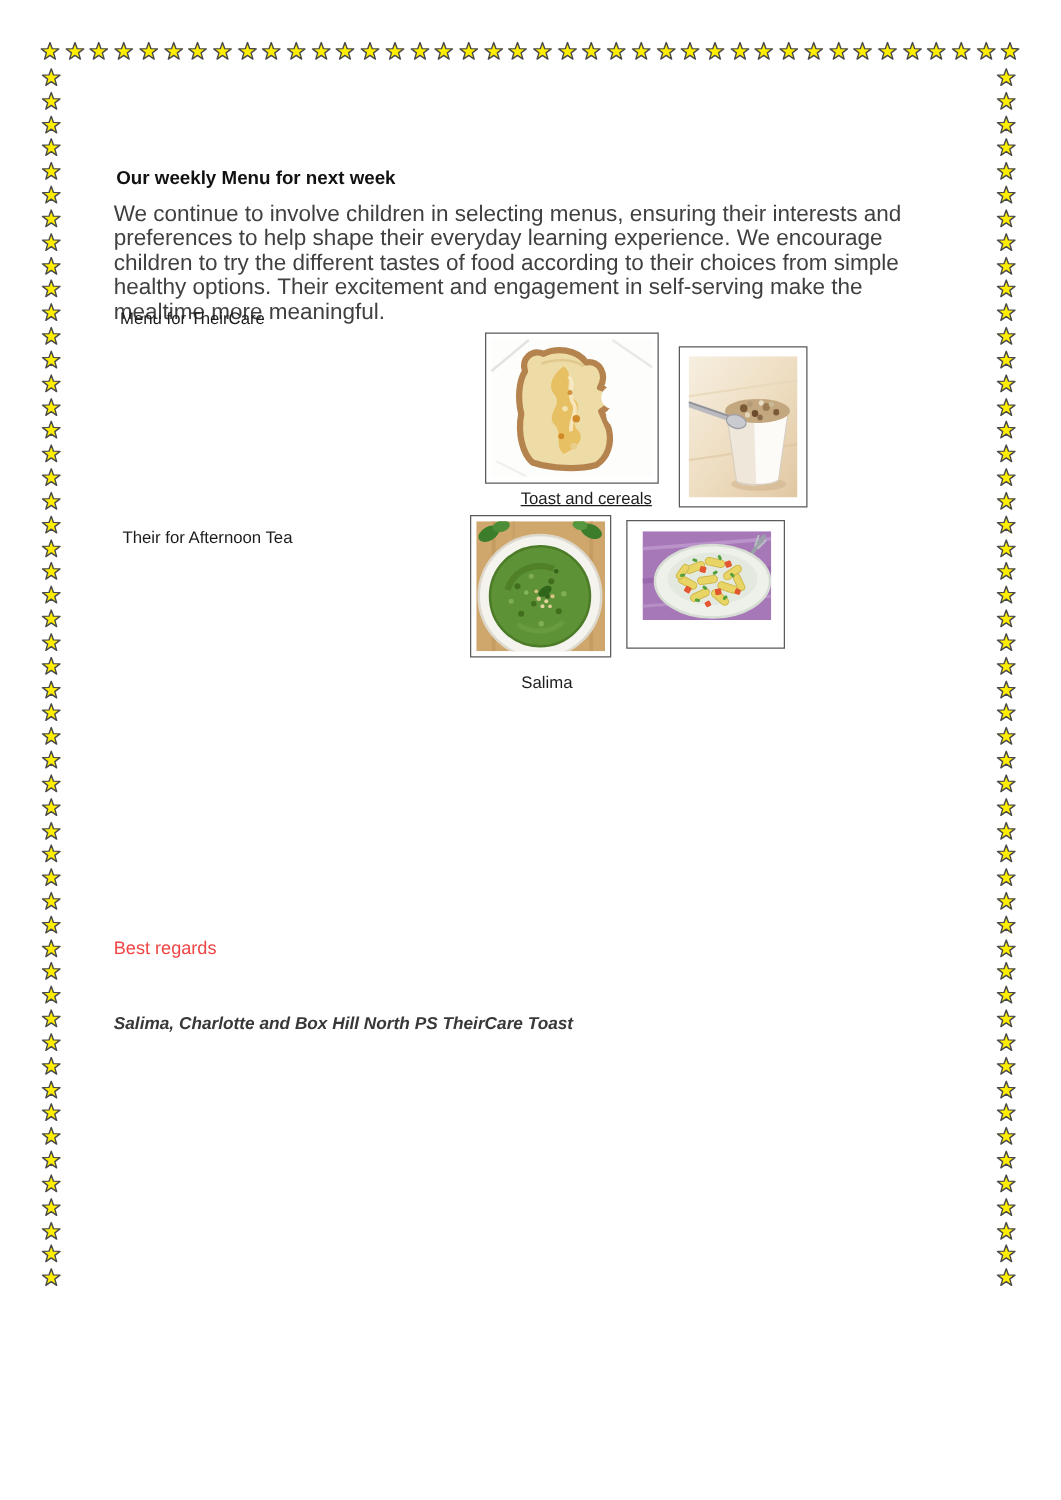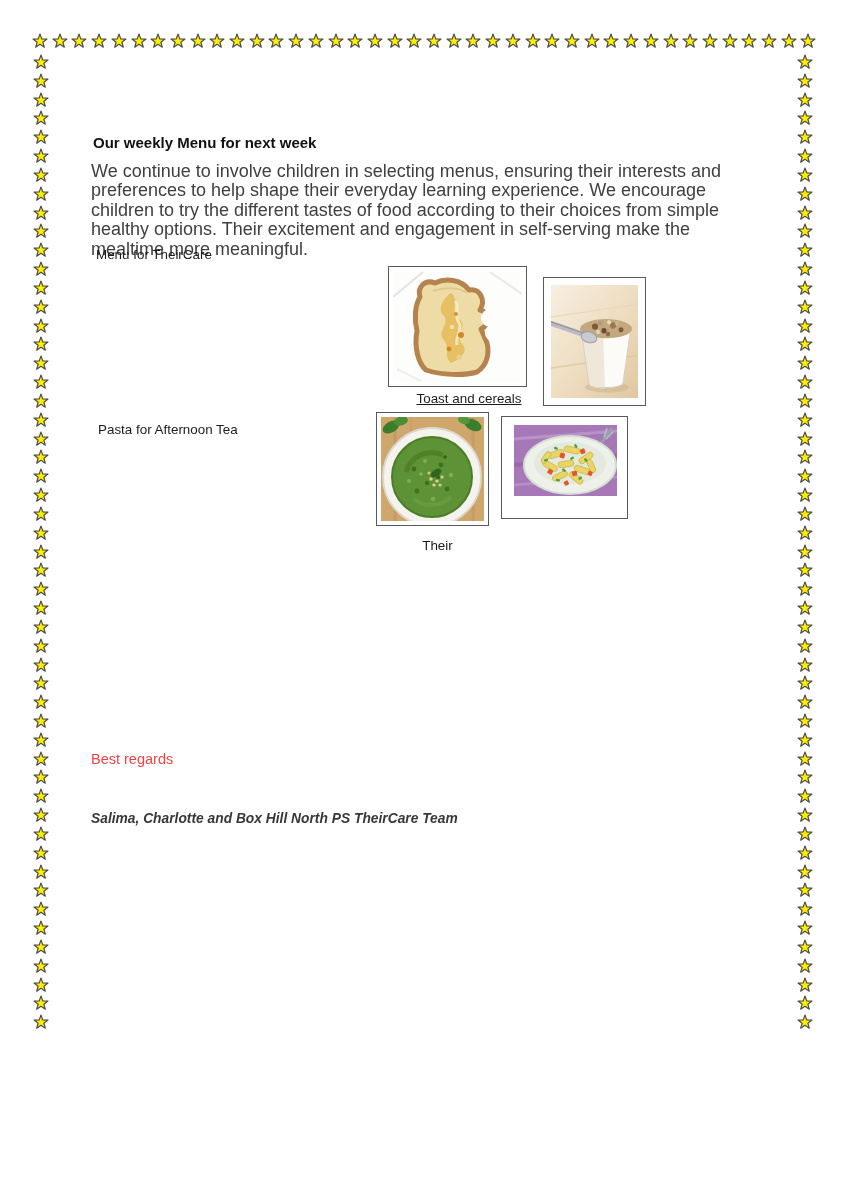--- a/index.html
+++ b/index.html
@@ -712,21 +712,21 @@
       <circle cx="57" cy="46" r="2.2" fill="#8a6a4a"></circle>
 
       <path d="M0,36 L34,47" stroke="#babac0" stroke-width="4.5" stroke-linecap="round"></path>
       <path d="M0,34.5 L34,45.5" stroke="#8f8f96" stroke-width="1.2"></path>
       <ellipse cx="38" cy="49" rx="8" ry="5" fill="#cacad1" stroke="#9e9ea4" stroke-width="1" transform="rotate(14 38 49)"></ellipse>
     </svg>
   </div>
 
   <div class="caption cap-breakfast">Toast and cereals</div>
 
-  <div class="section-label label-afternoon">Pasta for Afternoon Tea</div>
+  <div class="section-label label-afternoon">Their for Afternoon Tea</div>
 
   <div class="figure fig-pesto">
     <svg viewBox="0 0 103 104" preserveAspectRatio="none">
       <rect x="0" y="0" width="103" height="104" fill="#cfa76c"></rect>
       <path d="M14,0 L14,104" stroke="#bc935a" stroke-width="3" opacity="0.6"></path>
       <path d="M92,0 L92,104" stroke="#bc935a" stroke-width="3" opacity="0.5"></path>
       <path d="M30,0 L30,104" stroke="#c49a60" stroke-width="2" opacity="0.5"></path>
 
       <ellipse cx="10" cy="10" rx="9" ry="5.5" fill="#3c7d2b" transform="rotate(-30 10 10)"></ellipse>
       <ellipse cx="20" cy="4" rx="7" ry="4.5" fill="#4c8d38" transform="rotate(-15 20 4)"></ellipse>
@@ -805,18 +805,18 @@
         <rect x="70" y="34" width="4" height="2.4" rx="1" transform="rotate(45 72 35)"></rect>
         <rect x="30" y="34" width="4" height="2.4" rx="1" transform="rotate(-15 32 35)"></rect>
         <rect x="48" y="44" width="4" height="2.4" rx="1" transform="rotate(35 50 45)"></rect>
         <rect x="64" y="52" width="4" height="2.4" rx="1" transform="rotate(-40 66 53)"></rect>
         <rect x="42" y="54" width="4" height="2.4" rx="1" transform="rotate(10 44 55)"></rect>
         <rect x="60" y="20" width="4" height="2.4" rx="1" transform="rotate(60 62 21)"></rect>
       </g>
     </svg>
   </div>
 
-  <div class="caption cap-afternoon">Their</div>
+  <div class="caption cap-afternoon">Salima</div>
 
   <div class="doc-closing">Best regards</div>
-  <div class="doc-signature">Salima, Charlotte and Box Hill North PS TheirCare Team</div>
+  <div class="doc-signature">Salima, Charlotte and Box Hill North PS TheirCare Toast</div>
 
 </div>
 
 </body></html>

